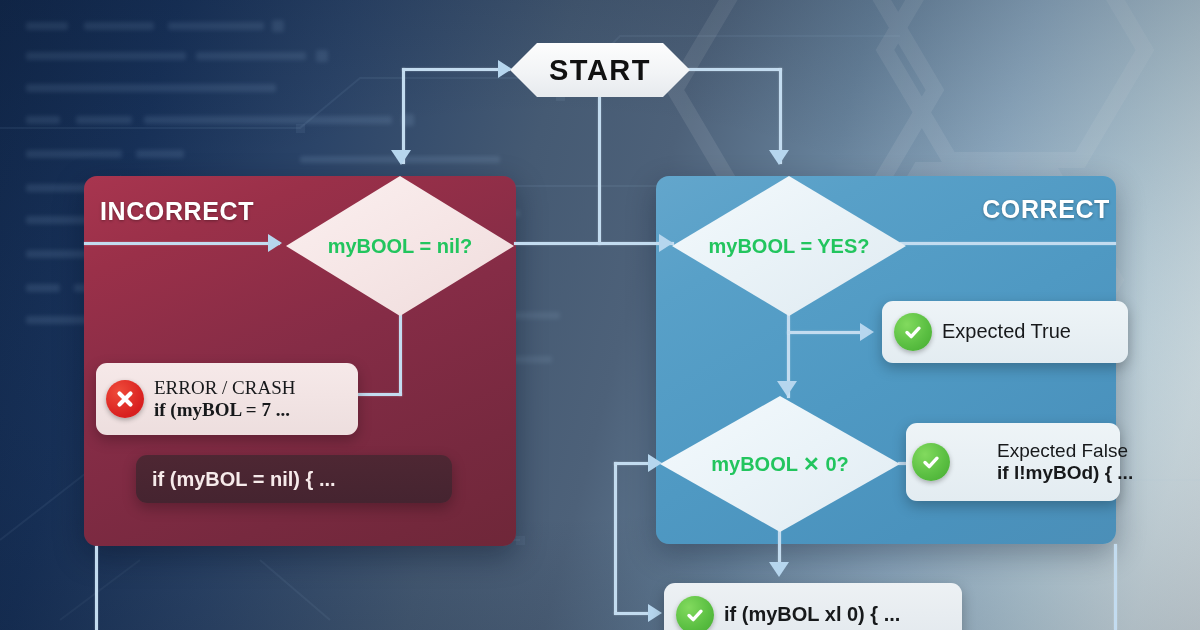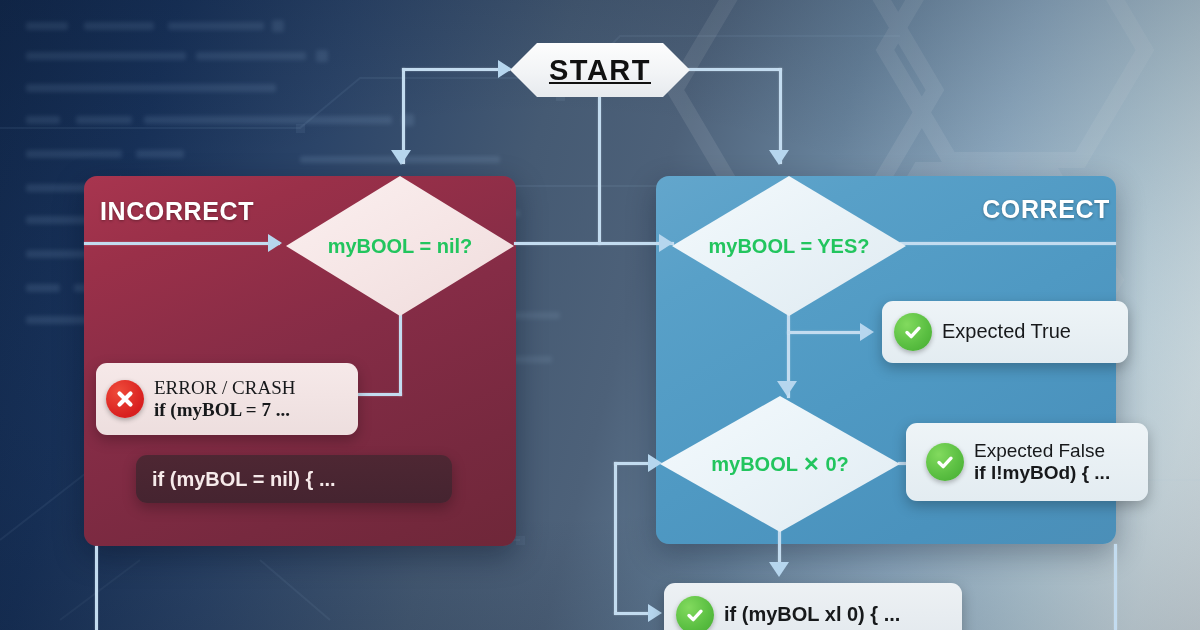--- a/index.html
+++ b/index.html
@@ -70,21 +70,21 @@
   .arrow.down{border-left:10px solid transparent;border-right:10px solid transparent;border-top:15px solid #b6d6ee;}
 
   
   .start{
     position:absolute;left:510px;top:43px;width:180px;height:54px;
     background:linear-gradient(180deg,#fdfdfd 0%,#f2f4f6 55%,#e6eaee 100%);
     clip-path:polygon(15% 0,85% 0,100% 50%,85% 100%,15% 100%,0 50%);
     display:flex;align-items:center;justify-content:center;
     box-shadow:0 4px 12px rgba(0,0,0,.25);
   }
-  .start span{font-size:29px;font-weight:bold;color:#111;letter-spacing:1.5px;text-decoration:underline;}
+  .start span{font-size:29px;font-weight:bold;color:#111;letter-spacing:1.5px;}
 
   .diamond{position:absolute;display:flex;align-items:center;justify-content:center;}
   .diamond .shape{
     position:absolute;inset:0;
     clip-path:polygon(50% 0,100% 50%,50% 100%,0 50%);
   }
   .diamond .label{
     position:relative;font-size:20px;font-weight:bold;color:#22c55e;white-space:nowrap;
   }
   .d-nil{left:286px;top:176px;width:228px;height:140px;}
@@ -109,22 +109,23 @@
     background:linear-gradient(180deg,#4e2733 0%,#452430 100%);
     align-items:center;
     margin-top:8px;
   }
   .card-code .codetext{font-size:20px;font-weight:bold;color:#f6eaea;white-space:nowrap;}
   .card-true{
     left:882px;top:301px;width:222px;height:62px;padding:0 12px;
     background:linear-gradient(180deg,#eef4f7 0%,#e3ecf1 100%);
   }
   .card-false{
-    left:906px;top:423px;width:202px;height:78px;padding:0 20px;
+    left:906px;top:423px;width:202px;height:78px;padding:0 6px;
     background:linear-gradient(180deg,#eef4f7 0%,#e3ecf1 100%);
+    gap:37px;
   }
   .card-bottom{
     left:664px;top:583px;width:274px;height:64px;padding:0 12px;
     background:linear-gradient(180deg,#edf1f4 0%,#e2e8ed 100%);
   }
   .card-lines{display:flex;flex-direction:column;justify-content:center;line-height:1.18;}
   .card-lines .l1,.card-lines .l2{font-size:19px;color:#17191b;white-space:nowrap;}
   .card-lines .l1{font-weight:normal;}
   .card-lines .l2{font-weight:bold;}
   .card-one .l1{font-size:20px;}

